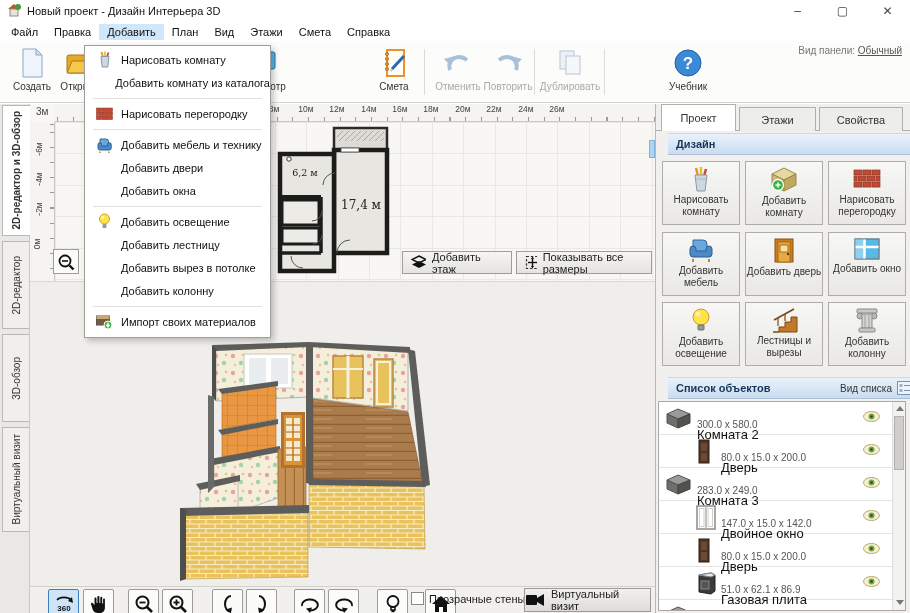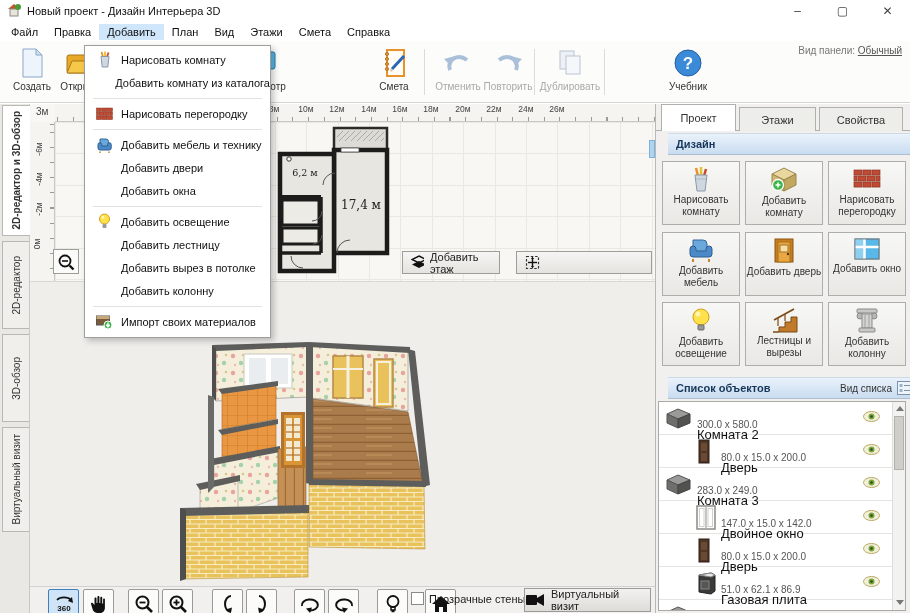--- a/index.html
+++ b/index.html
@@ -285,35 +285,36 @@
         <path d="M45 86 a10 10 0 0 1 -10 10" fill="none" stroke="#555" stroke-width="1"></path>
         <path d="M45 110 a9 9 0 0 1 -9 9" fill="none" stroke="#555" stroke-width="1"></path>
         <path d="M14 131 a12 12 0 0 0 12 12" fill="none" stroke="#555" stroke-width="1"></path>
         <path d="M60 128 a13 13 0 0 1 13 -13" fill="none" stroke="#555" stroke-width="1"></path>
         <circle cx="12" cy="34" r="2.2" fill="#fff" stroke="#333" stroke-width="1"></circle>
 
         <text x="28" y="51" text-anchor="middle" font-size="9.5" font-family="DejaVu Serif, serif" fill="#222">6,2 м</text>
         <text x="84" y="84" text-anchor="middle" font-size="12" font-family="DejaVu Serif, serif" fill="#222">17,4 м</text>
       </svg>
 
-      <div class="btn2d" style="left:372px; top:147px; width:98px">
+      <div class="btn2d" style="left:372px; top:147px; width:110px">
         <svg width="16" height="15">
             <polygon points="8,1 15,4.5 8,8 1,4.5" fill="none" stroke="#111" stroke-width="1.4"></polygon>
             <polygon points="8,6 15,9.5 8,13 1,9.5" fill="#111"></polygon>
           </svg>
         <span>Добавить этаж</span>
       </div>
       <div class="btn2d" style="left:486px; top:147px; width:136px">
         <svg width="15" height="15">
             <rect x="1.5" y="1.5" width="12" height="12" fill="none" stroke="#333" stroke-width="1.2" stroke-dasharray="2.5 1.8"></rect>
             <line x1="7.5" y1="3" x2="7.5" y2="12" stroke="#111" stroke-width="1.4"></line>
             <line x1="3" y1="7.5" x2="12" y2="7.5" stroke="#111" stroke-width="1.4"></line>
             <polygon points="7.5,1.5 6,4 9,4" fill="#111"></polygon>
             <polygon points="7.5,13.5 6,11 9,11" fill="#111"></polygon>
           </svg>
+        <span>Показывать все размеры</span>
       </div>
       <div class="zoomoutbtn">
         <svg width="18" height="18">
             <circle cx="8" cy="8" r="5.5" fill="none" stroke="#111" stroke-width="1.8"></circle>
             <line x1="12.5" y1="12.5" x2="16.5" y2="16.5" stroke="#111" stroke-width="2.4"></line>
             <line x1="5" y1="8" x2="11" y2="8" stroke="#111" stroke-width="1.6"></line>
           </svg>
       </div>
       <div class="scrollthumb2d"></div>
     </div>

